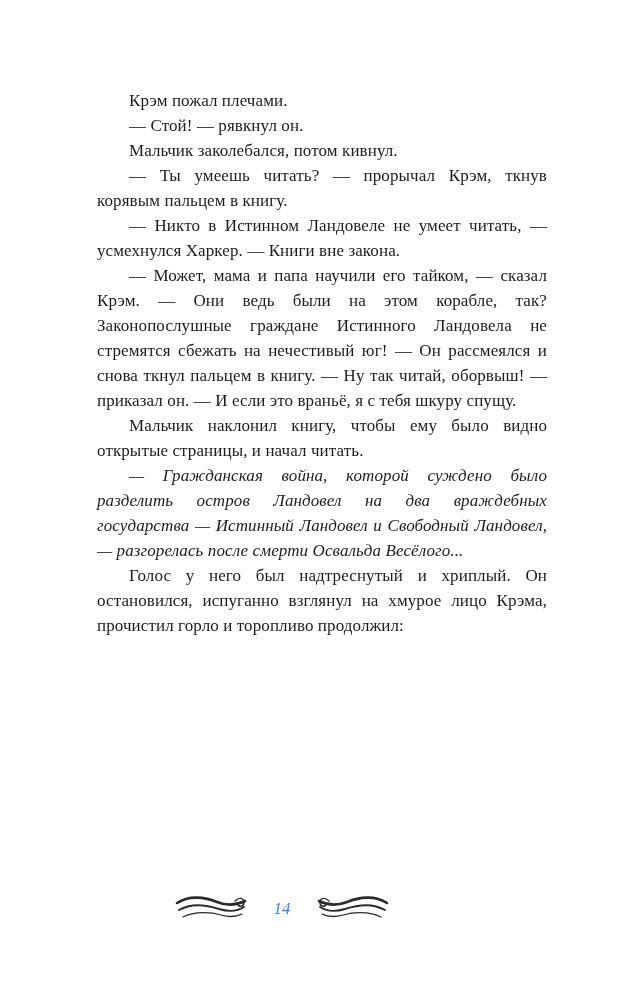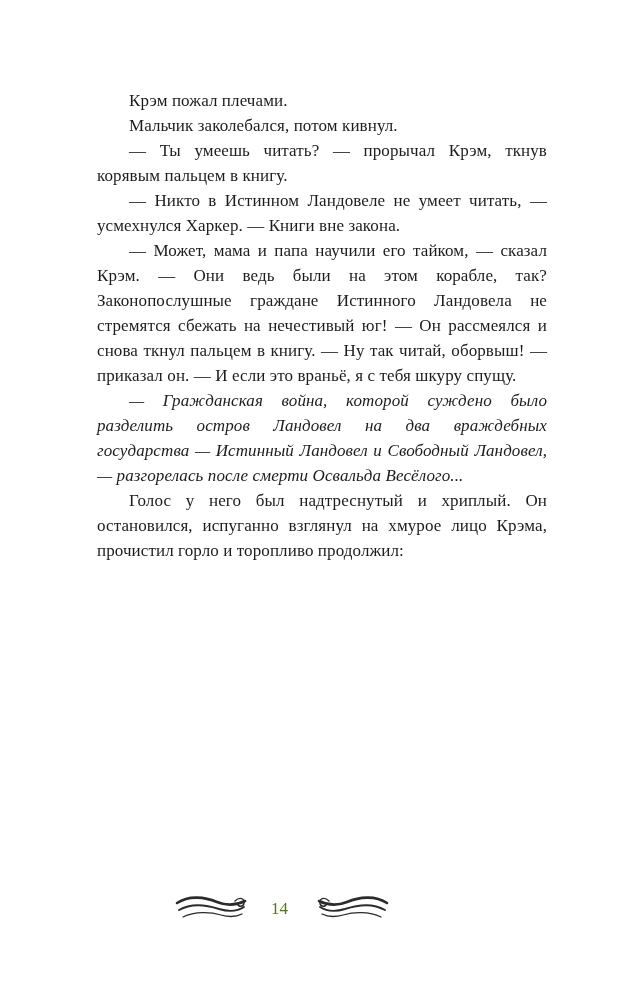--- a/index.html
+++ b/index.html
@@ -40,44 +40,47 @@
     right: 0;
     top: 893px;
     display: flex;
     justify-content: center;
     align-items: center;
     gap: 24px;
   }
   .page-number {
     font-size: 17px;
     line-height: 1;
-    color: #4d7c0f;
+    color: #3b82f6;
     min-width: 22px;
-    text-align: left;
+    text-align: center;
+    font-style: italic;
   }
   .flourish {
     width: 72px;
     height: 30px;
     display: block;
   }
   .flourish.mirrored {
     transform: scaleX(-1);
   }
 </style>
 </head>
 <body>
 
 <div class="page">
 
   <div class="text-block">
       <p><span class="seg">Крэм пожал плечами.</span></p>
+      <p><span class="seg">— Стой! — рявкнул он.</span></p>
       <p><span class="seg">Мальчик заколебался, потом кивнул.</span></p>
       <p><span class="seg">— Ты умеешь читать? — прорычал Крэм, ткнув корявым пальцем в книгу.</span></p>
       <p><span class="seg">— Никто в Истинном Ландовеле не умеет читать, — усмехнулся Харкер. — Книги вне закона.</span></p>
       <p><span class="seg">— Может, мама и папа научили его тайком, — сказал Крэм. — Они ведь были на этом корабле, так? Законопослушные граждане Истинного Ландовела не стремятся сбежать на нечестивый юг! — Он рассмеялся и снова ткнул пальцем в книгу. — Ну так читай, оборвыш! — приказал он. — И если это враньё, я с тебя шкуру спущу.</span></p>
+      <p><span class="seg">Мальчик наклонил книгу, чтобы ему было видно открытые страницы, и начал читать.</span></p>
       <p><span class="seg italic">— Гражданская война, которой суждено было разделить остров Ландовел на два враждебных государства — Истинный Ландовел и Свободный Ландовел, — разгорелась после смерти Освальда Весёлого...</span></p>
       <p><span class="seg">Голос у него был надтреснутый и хриплый. Он остановился, испуганно взглянул на хмурое лицо Крэма, прочистил горло и торопливо продолжил:</span></p>
     </div>
 
   <div class="footer">
     <svg class="flourish" viewBox="0 0 72 30" aria-hidden="true">
       <g fill="none" stroke="#2b2b2b" stroke-linecap="round">
         <path d="M2 10 C 14 2, 30 4, 42 9 C 52 13, 62 12, 70 8" stroke-width="2.6"></path>
         <path d="M4 17 C 16 10, 32 12, 44 16 C 54 19, 63 18, 69 14" stroke-width="1.9"></path>
         <path d="M8 24 C 20 18, 36 19, 46 22 C 55 24.5, 62 23.5, 67 21" stroke-width="1.3"></path>

